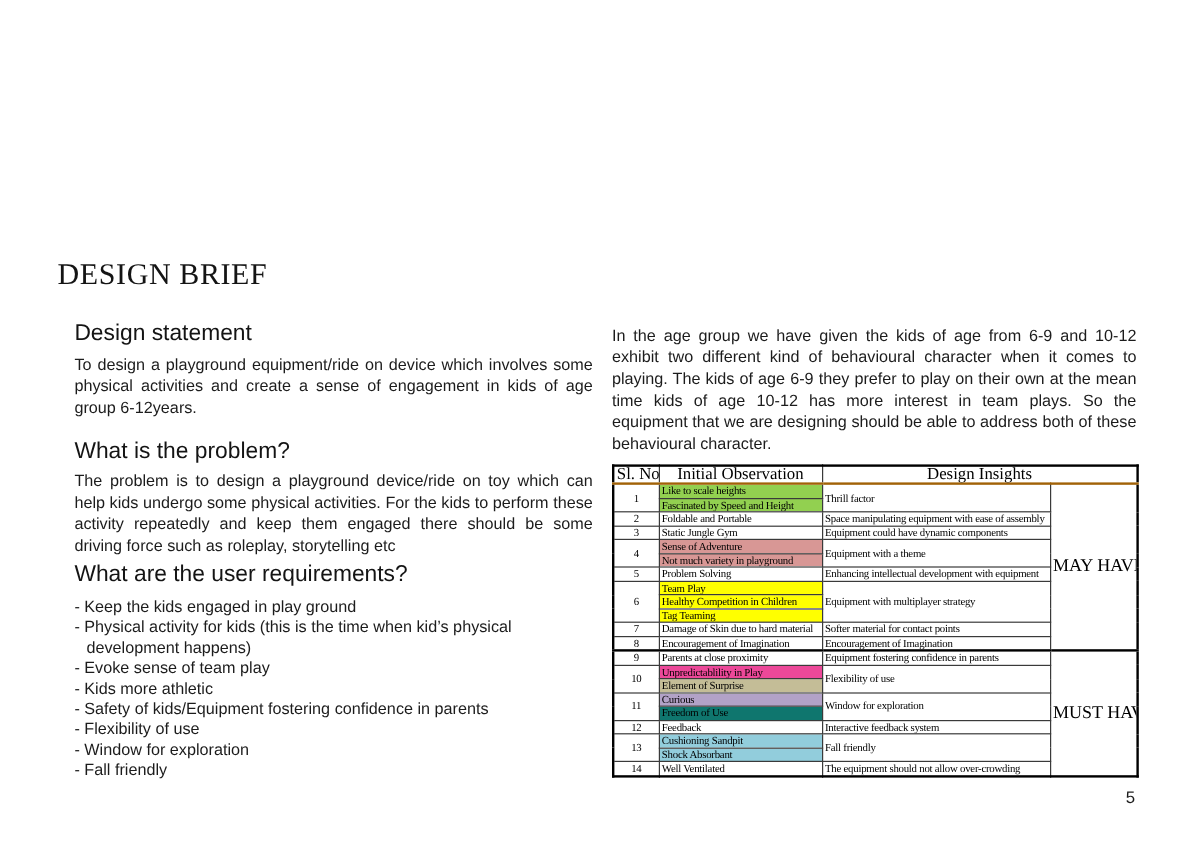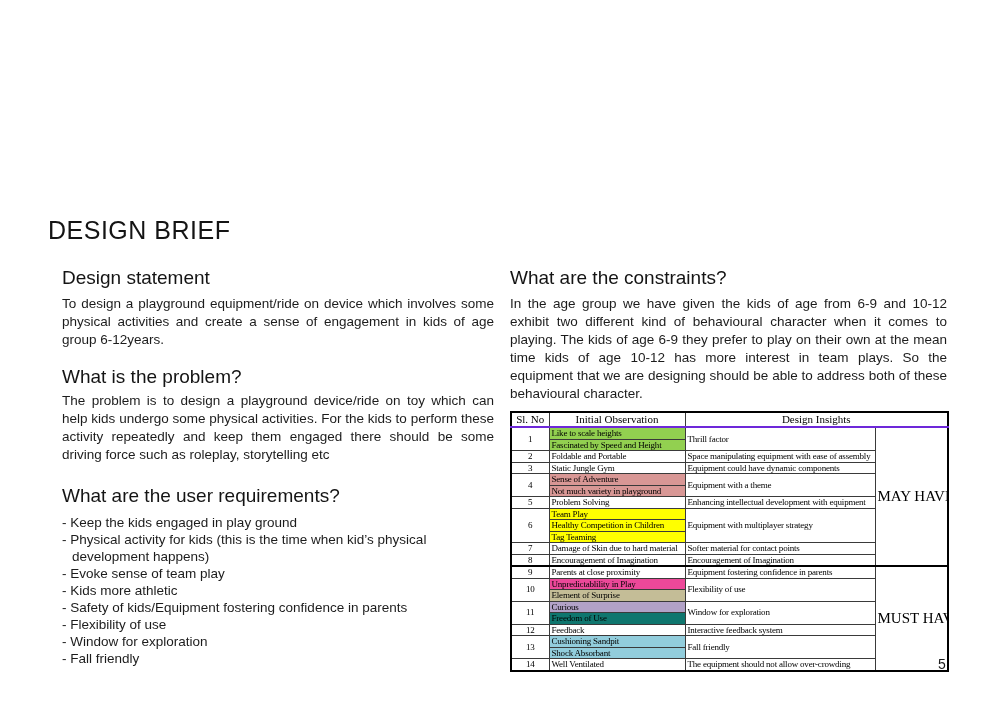--- a/index.html
+++ b/index.html
@@ -2,47 +2,47 @@
 <html><head>
 <meta charset="utf-8">
 <style>
   html,body { margin:0; padding:0; background:#fff; }
   .page {
     position:relative; width:1000px; height:707px; background:#ffffff;
     font-family:"Liberation Sans", sans-serif; color:#1c1c1c; overflow:hidden;
   }
   .page-title {
     position:absolute; left:48px; top:216px; font-size:25px; font-weight:400;
-    color:#141414; letter-spacing:0.5px;
+    color:#141414; letter-spacing:0.5px;font-family:Liberation Serif, serif;
   }
   .col { position:absolute; top:266px; }
   .col-left  { left:62px;  width:432px; }
   .col-right { left:510px; width:437px; }
   .sec-heading { font-size:19px; font-weight:400; color:#141414; line-height:24px; margin:0; }
   .body-text { font-size:13.5px; line-height:18px; text-align:justify; margin:5px 0 0 0; color:#1c1c1c; }
   .mt1 { margin-top:16px; }
-  .mt2 { margin-top:20px; }
+  .mt2 { margin-top:3px; }
   .req-list { margin-top:6px; font-size:13.5px; line-height:17px; }
   .req-item { padding-left:10px; text-indent:-10px; }
   .page-number { position:absolute; left:930px; top:656px; width:24px; text-align:center; font-size:14px; color:#1c1c1c; }
 
   
   .tbl-wrap { margin-top:8px; }
   #constraints-table {
     border-collapse:collapse; table-layout:fixed; width:437px;
     font-family:"Liberation Serif", serif; font-size:9px; color:#000;
     border:2px solid #000;
   }
   #constraints-table th, #constraints-table td {
     border:1px solid #3a3a3a; padding:0 2px; height:10px; line-height:10.5px;
     overflow:hidden; white-space:nowrap; letter-spacing:-0.2px;
   }
   #constraints-table thead th {
-    height:13px; line-height:13px; font-weight:400; font-size:11px;
-    text-align:center; border-bottom:2px solid #6d28d9; letter-spacing:0;
+    height:13px; line-height:13px; font-weight:400; font-size:14px;
+    text-align:center; border-bottom:2px solid #a16207; letter-spacing:0;
   }
   #constraints-table td.sl  { text-align:center; }
   #constraints-table td.ins { }
   #constraints-table td.cat { text-align:center; font-size:15px; letter-spacing:0; }
   #constraints-table tr.group-start td { border-top:2px solid #000; }
 </style>
 </head>
 <body>
 
 <div class="page">
@@ -63,21 +63,20 @@
       <div class="req-item">- Evoke sense of team play</div>
       <div class="req-item">- Kids more athletic</div>
       <div class="req-item">- Safety of kids/Equipment fostering confidence in parents</div>
       <div class="req-item">- Flexibility of use</div>
       <div class="req-item">- Window for exploration</div>
       <div class="req-item">- Fall friendly</div>
     </div>
   </div>
 
   <div class="col col-right">
-    <h2 class="sec-heading">What are the constraints?</h2>
     <p class="body-text">In the age group we have given the kids of age from 6-9 and 10-12 exhibit two different kind of behavioural character when it comes to playing. The kids of age 6-9 they prefer to play on their own at the mean time kids of age 10-12 has more interest in team plays. So the equipment that we are designing should be able to address both of these behavioural character.</p>
 
     <div class="tbl-wrap">
       <table id="constraints-table">
         <colgroup>
           <col style="width:38px">
             <col style="width:136px">
             <col style="width:190px">
             <col style="width:73px">
         </colgroup>

